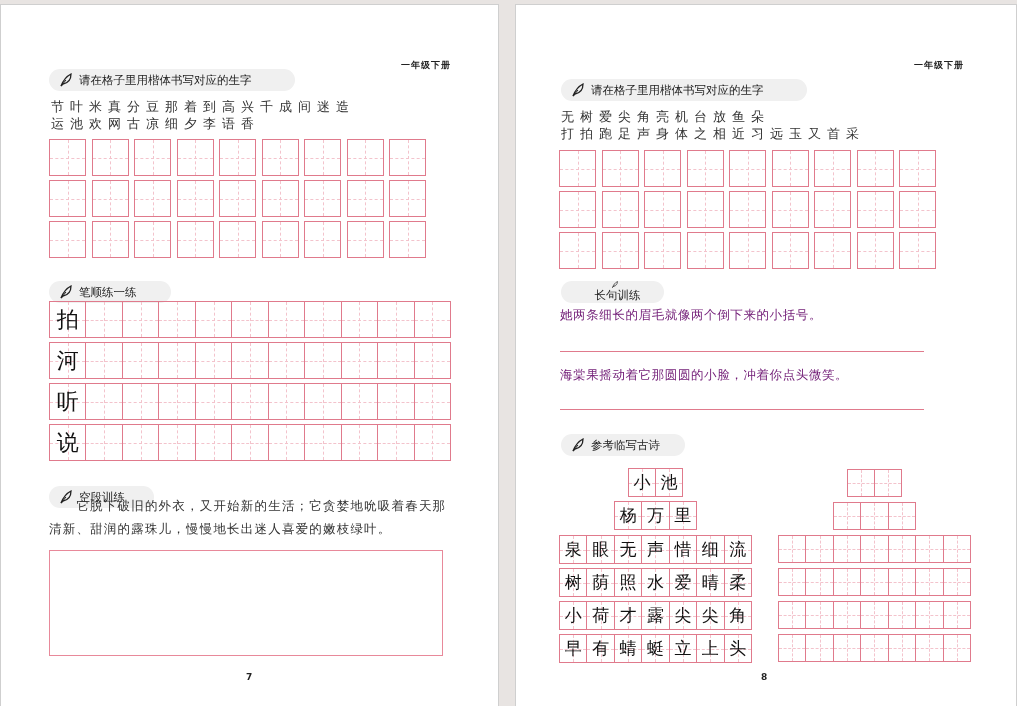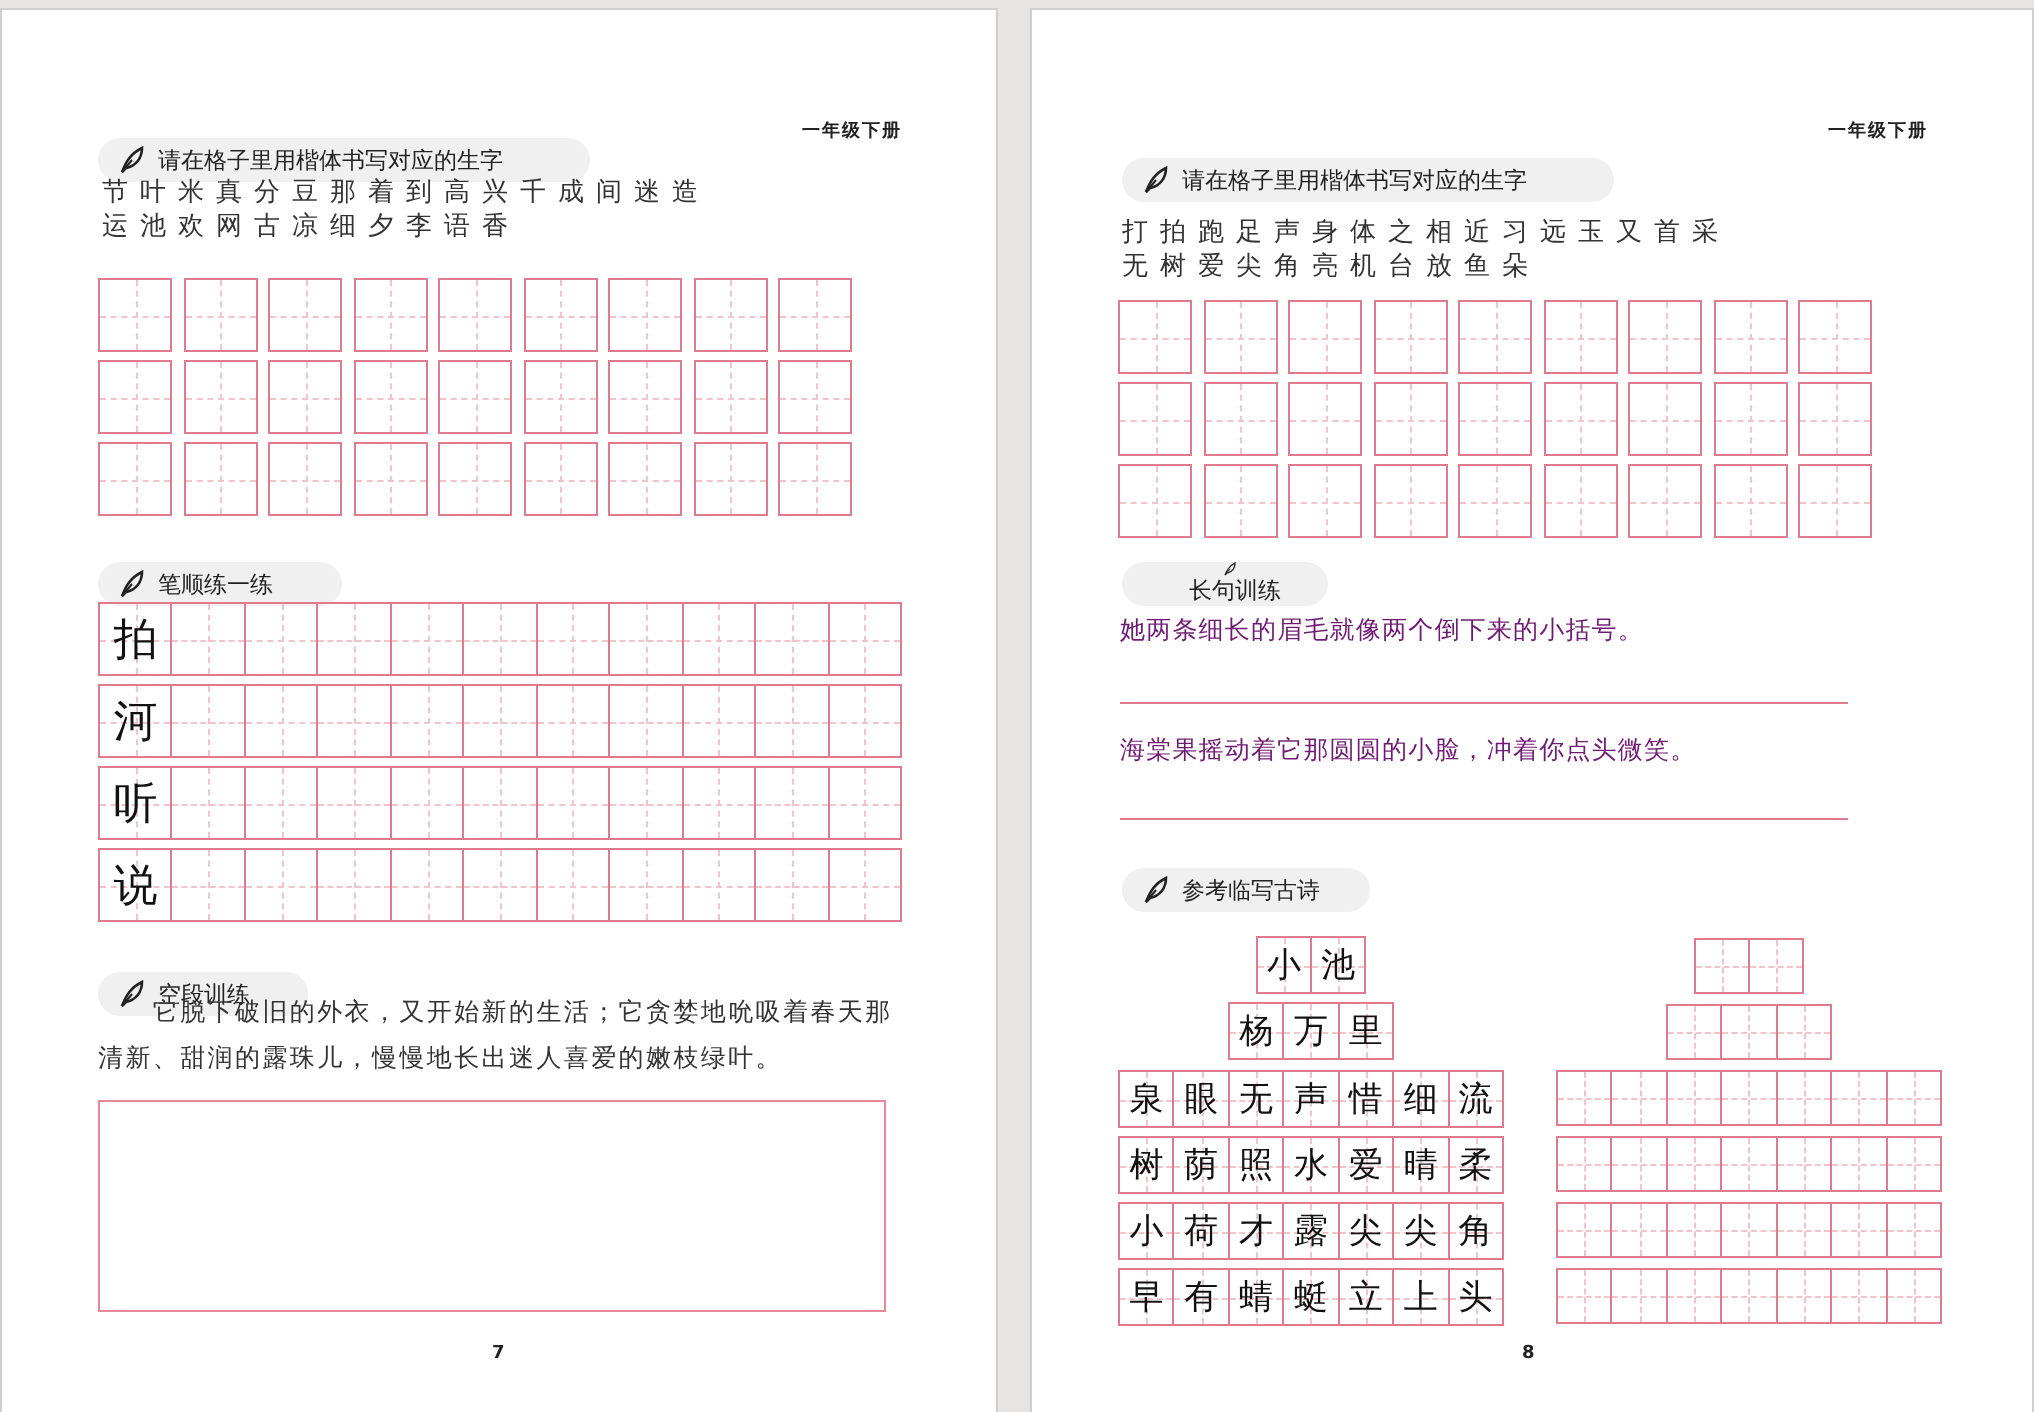--- a/index.html
+++ b/index.html
@@ -35,21 +35,21 @@
 <div class="page" id="page-left">
   <div class="header-label" style="left:400px;">一年级下册</div>
 
   <div class="section-pill" style="left:48px; top:64px; width:246px;">
     <svg class="leaf" viewBox="0 0 14 14">
         <path d="M2 13 C4 8 6 4 12 1 C12 6 9 10 4 11 Z" fill="none" stroke="#222" stroke-width="1.3"></path>
         <path d="M2 13 L7 7" stroke="#222" stroke-width="1"></path>
       </svg>
     <span>请在格子里用楷体书写对应的生字</span>
   </div>
-  <div class="char-list" style="left:50px; top:83px;">
+  <div class="char-list" style="left:50px; top:93px;">
     <div>节叶米真分豆那着到高兴千成间迷造</div>
     <div>运池欢网古凉细夕李语香</div>
   </div>
   <div class="grid-wrap" id="left-grid" style="left:48px; top:134px; grid-template-columns: repeat(9, 37px); grid-auto-rows: 37px; column-gap: 5.5px; row-gap: 4px;">
       <div class="box"></div>
       <div class="box"></div>
       <div class="box"></div>
       <div class="box"></div>
       <div class="box"></div>
       <div class="box"></div>
@@ -163,22 +163,22 @@
   <div class="header-label" style="left:398px;">一年级下册</div>
 
   <div class="section-pill" style="left:45px; top:74px; width:246px;">
     <svg class="leaf" viewBox="0 0 14 14">
         <path d="M2 13 C4 8 6 4 12 1 C12 6 9 10 4 11 Z" fill="none" stroke="#222" stroke-width="1.3"></path>
         <path d="M2 13 L7 7" stroke="#222" stroke-width="1"></path>
       </svg>
     <span>请在格子里用楷体书写对应的生字</span>
   </div>
   <div class="char-list" style="left:45px; top:103px;">
+    <div>无树爱尖角亮机台放鱼朵</div>
     <div>打拍跑足声身体之相近习远玉又首采</div>
-    <div>无树爱尖角亮机台放鱼朵</div>
   </div>
   <div class="grid-wrap" id="right-grid" style="left:43px; top:145px; grid-template-columns: repeat(9, 37px); grid-auto-rows: 37px; column-gap: 5.5px; row-gap: 4px;">
       <div class="box"></div>
       <div class="box"></div>
       <div class="box"></div>
       <div class="box"></div>
       <div class="box"></div>
       <div class="box"></div>
       <div class="box"></div>
       <div class="box"></div>

